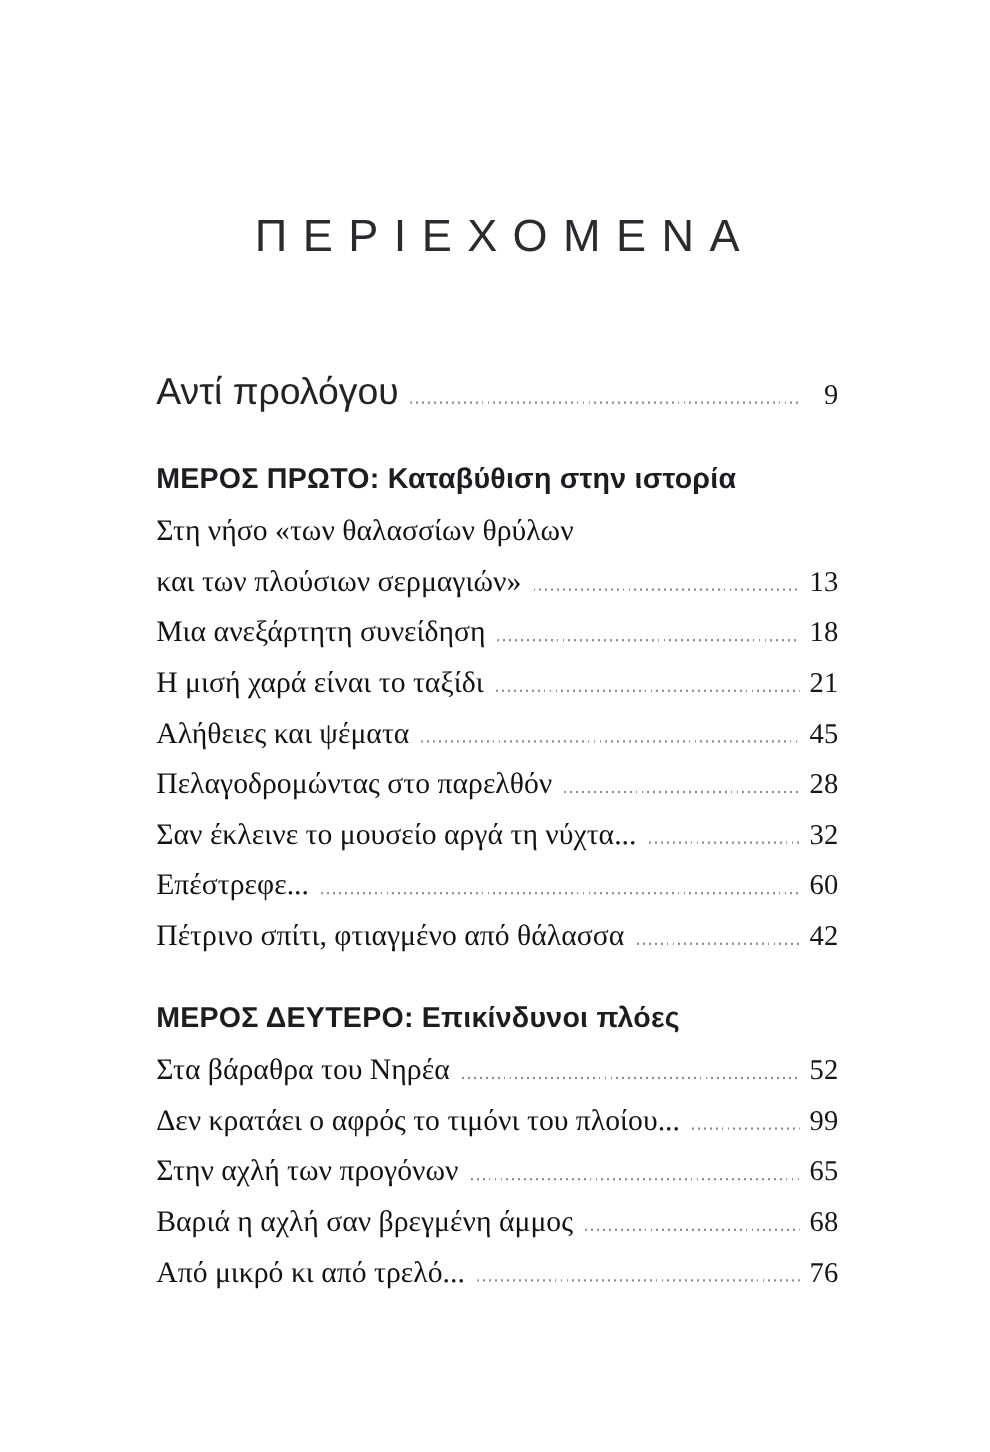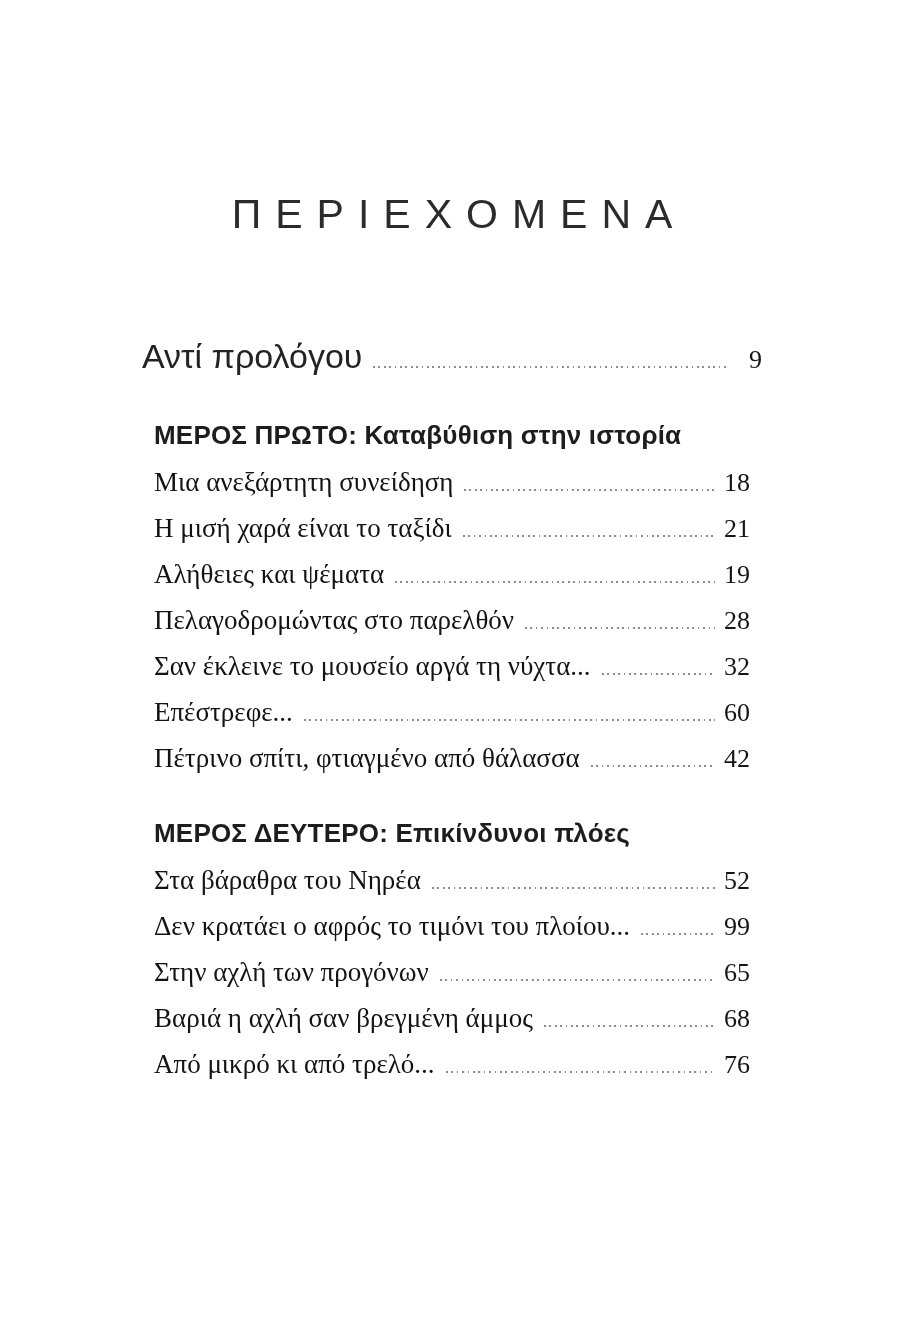--- a/index.html
+++ b/index.html
@@ -70,21 +70,21 @@
   }
   .section-heading {
     margin-top: 29px;
     padding: 8px 0;
     font-family: "Liberation Sans", "DejaVu Sans", sans-serif;
     font-weight: 700;
     font-size: 26px;
     color: #1d1d21;
     letter-spacing: 0.2px;
   }
-  .toc-section { margin: 12px; }
+  .toc-section { margin: 0; }
   .toc-entry { margin: 0; }
 </style>
 </head>
 <body>
 
 <div class="page">
   <h1 class="title">ΠΕΡΙΕΧΟΜΕΝΑ</h1>
   <div class="front-matter" id="front-matter">
       <div class="toc-entry">
         <div class="toc-row">
@@ -92,37 +92,47 @@
           <span class="dot-leader"></span>
           <span class="page-num">9</span>
         </div>
       </div>
     </div>
   <div id="sections">
       <div class="toc-section">
         <div class="section-heading">ΜΕΡΟΣ ΠΡΩΤΟ: Καταβύθιση στην ιστορία</div>
         <div class="toc-entry">
           <div class="toc-row">
+            <span class="toc-text serif">Στη νήσο «των θαλασσίων θρύλων</span>
+          </div>
+          <div class="toc-row">
+            <span class="toc-text serif">και των πλούσιων σερμαγιών»</span>
+            <span class="dot-leader"></span>
+            <span class="page-num">13</span>
+          </div>
+        </div>
+        <div class="toc-entry">
+          <div class="toc-row">
             <span class="toc-text serif">Μια ανεξάρτητη συνείδηση</span>
             <span class="dot-leader"></span>
             <span class="page-num">18</span>
           </div>
         </div>
         <div class="toc-entry">
           <div class="toc-row">
             <span class="toc-text serif">Η μισή χαρά είναι το ταξίδι</span>
             <span class="dot-leader"></span>
             <span class="page-num">21</span>
           </div>
         </div>
         <div class="toc-entry">
           <div class="toc-row">
             <span class="toc-text serif">Αλήθειες και ψέματα</span>
             <span class="dot-leader"></span>
-            <span class="page-num">19</span>
+            <span class="page-num">45</span>
           </div>
         </div>
         <div class="toc-entry">
           <div class="toc-row">
             <span class="toc-text serif">Πελαγοδρομώντας στο παρελθόν</span>
             <span class="dot-leader"></span>
             <span class="page-num">28</span>
           </div>
         </div>
         <div class="toc-entry">

